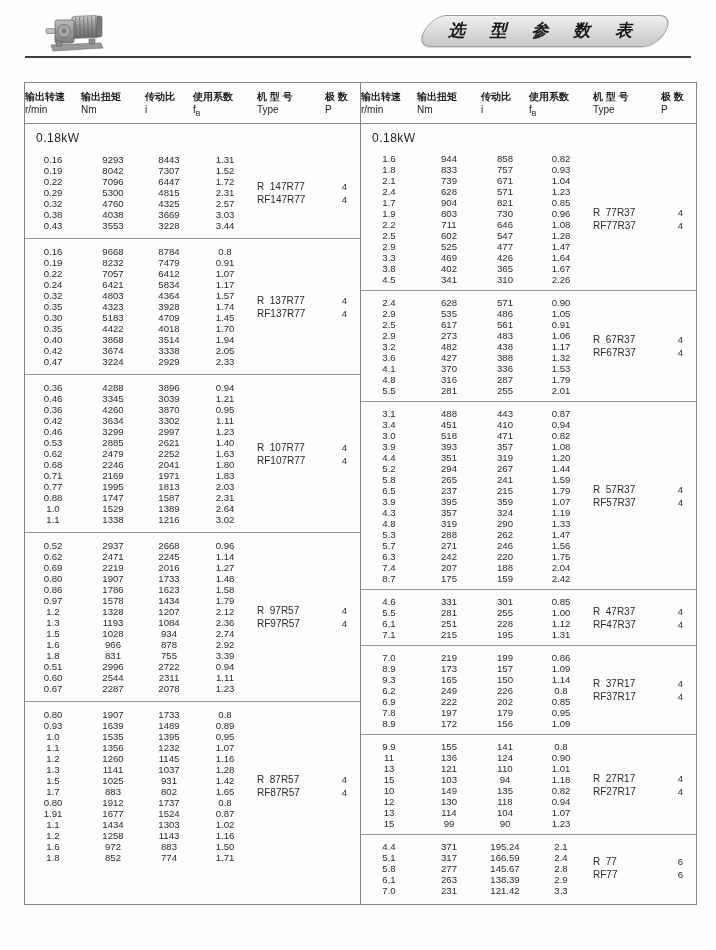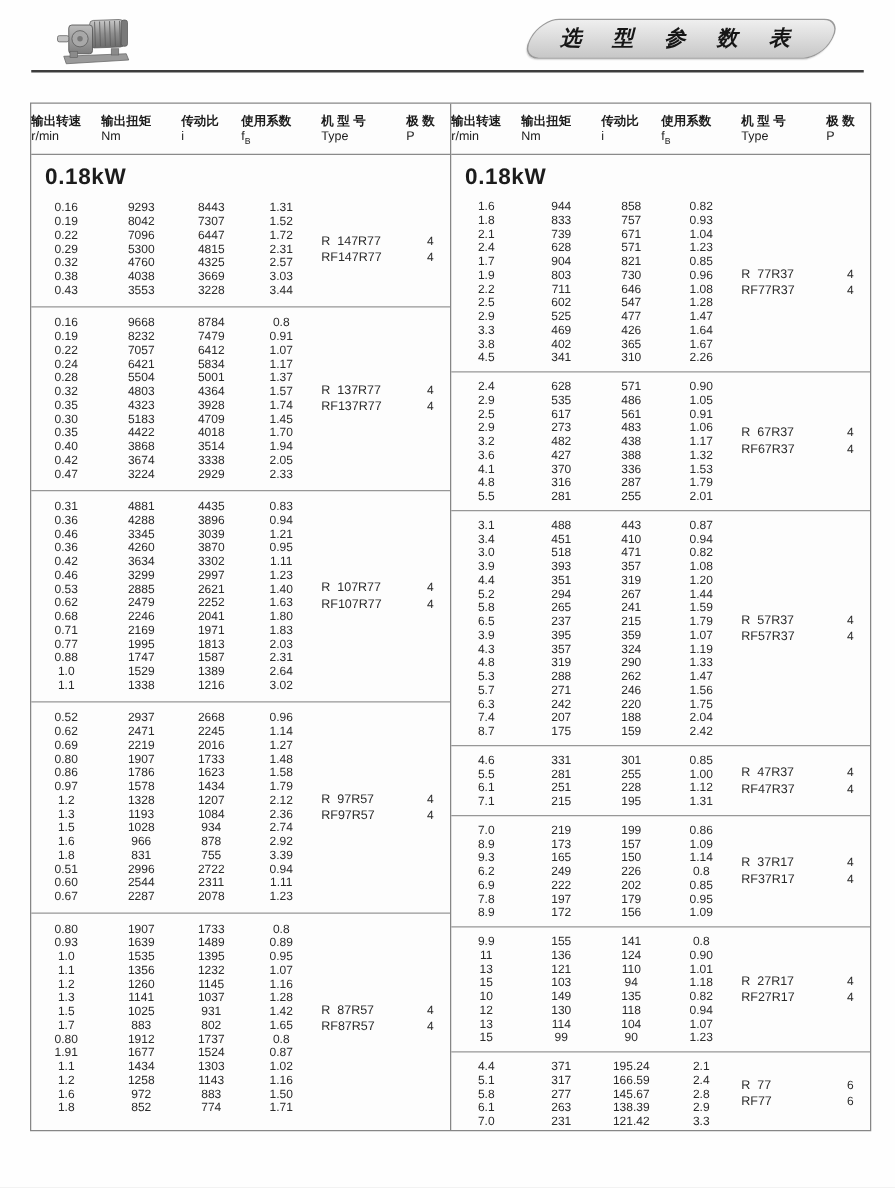--- a/index.html
+++ b/index.html
@@ -35,21 +35,21 @@
 
   .thead {
     display:grid; grid-template-columns:56px 64px 48px 64px 68px 35px;
     padding:7px 0 6px 0; border-bottom:1px solid #8a8a8a;
   }
   .hcell { text-align:left; }
   .hcell .cn { font-size:10px; font-weight:bold; letter-spacing:0px; white-space:nowrap; }
   .hcell .unit { font-size:10px; margin-top:0; }
   .hcell .unit sub { font-size:7px; }
 
-  .kw-label { font-size:18px; font-weight:bold; padding:7px 0 2px 11px; letter-spacing:0.5px; }
+  .kw-label { font-size:12px; font-weight:normal; padding:7px 0 2px 11px; letter-spacing:0.5px; }
 
   .block { position:relative; padding:7px 0; border-top:1px solid #979797; }
   .block.first { border-top:none; }
   .half.right .block { padding:5.5px 0; }
 
   .row { display:grid; grid-template-columns:56px 64px 48px 64px; height:11px; }
   .cell { text-align:center; font-size:9.6px; line-height:11px; color:#2a2a2a; white-space:nowrap; }
 
   .types { position:absolute; left:232px; right:0; top:50%; transform:translateY(-50%); }
   .tline { display:flex; justify-content:space-between; padding-right:13px; }
@@ -208,26 +208,20 @@
               <span class="cell">6412</span>
               <span class="cell">1.07</span>
             </div>
             <div class="row">
               <span class="cell">0.24</span>
               <span class="cell">6421</span>
               <span class="cell">5834</span>
               <span class="cell">1.17</span>
             </div>
             <div class="row">
-              <span class="cell">0.28</span>
-              <span class="cell">5504</span>
-              <span class="cell">5001</span>
-              <span class="cell">1.37</span>
-            </div>
-            <div class="row">
               <span class="cell">0.32</span>
               <span class="cell">4803</span>
               <span class="cell">4364</span>
               <span class="cell">1.57</span>
             </div>
             <div class="row">
               <span class="cell">0.35</span>
               <span class="cell">4323</span>
               <span class="cell">3928</span>
               <span class="cell">1.74</span>
@@ -268,26 +262,20 @@
                 <span class="tpole">4</span>
               </div>
               <div class="tline">
                 <span class="tlabel">RF137R77</span>
                 <span class="tpole">4</span>
               </div>
             </div>
           </div>
           <div class="block">
             <div class="row">
-              <span class="cell">0.31</span>
-              <span class="cell">4881</span>
-              <span class="cell">4435</span>
-              <span class="cell">0.83</span>
-            </div>
-            <div class="row">
               <span class="cell">0.36</span>
               <span class="cell">4288</span>
               <span class="cell">3896</span>
               <span class="cell">0.94</span>
             </div>
             <div class="row">
               <span class="cell">0.46</span>
               <span class="cell">3345</span>
               <span class="cell">3039</span>
               <span class="cell">1.21</span>

